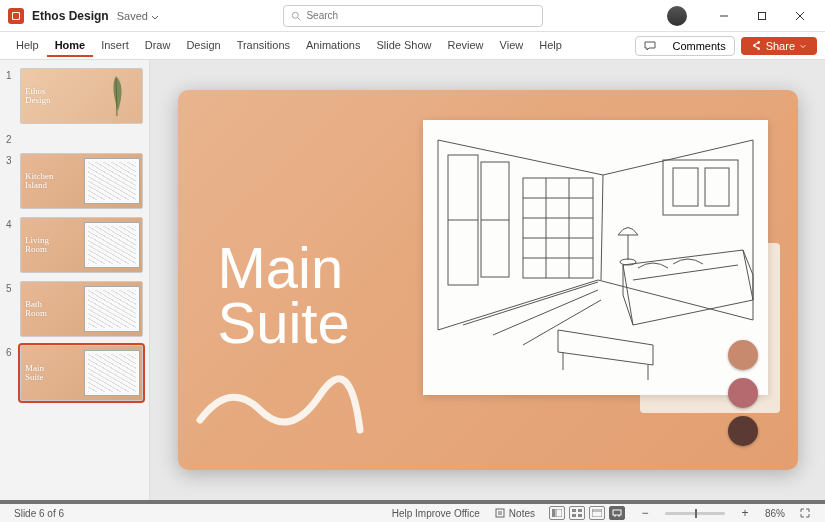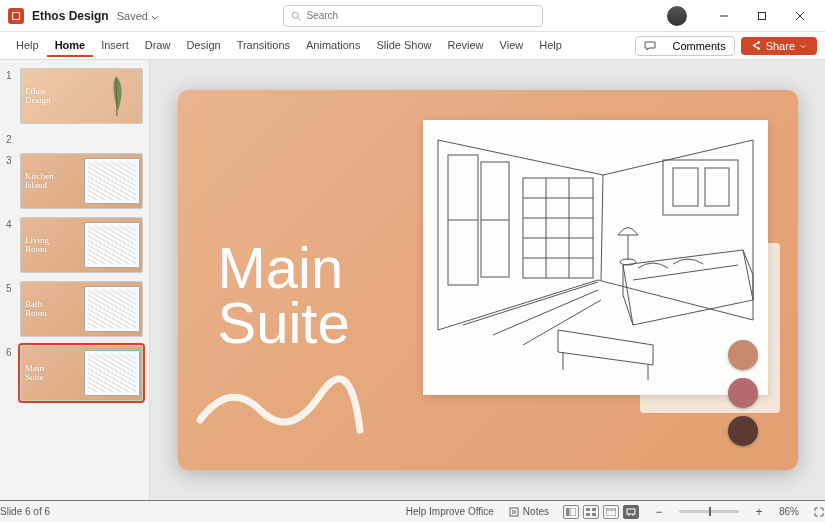--- a/index.html
+++ b/index.html
@@ -50,21 +50,21 @@
 .bullets { position:absolute; left:40px; top:55px; color:#fff; font-size:10px; letter-spacing:2px; line-height:2.2; }
 .main-title { position:absolute; left:40px; top:150px; color:#fff; font-family:"Times New Roman",serif; font-size:58px; line-height:0.95; font-weight:400; }
 .squiggle { position:absolute; left:12px; bottom:20px; }
 .sketch-wrap { position:absolute; right:30px; top:30px; width:345px; height:275px; }
 .sketch-bg { position:absolute; right:-12px; bottom:-18px; width:140px; height:170px; background:#f3e5d8; border-radius:4px; }
 .sketch { position:absolute; inset:0; background:#fff; border-radius:2px; box-shadow:0 2px 8px rgba(0,0,0,0.15); }
 .swatches { position:absolute; right:40px; bottom:24px; display:flex; flex-direction:column; gap:8px; }
 .swatch { width:30px; height:30px; border-radius:50%; box-shadow:0 1px 3px rgba(0,0,0,0.3); }
 
 
-.status { height:22px; background:#f5f5f5; border-top:1px solid #737373; display:flex; align-items:center; padding:0 0; font-size:10px; color:#555; }
+.status { height:22px; background:#f5f5f5; border-top:4px solid #737373; display:flex; align-items:center; padding:0 14px; font-size:10px; color:#555; }
 .status-right { margin-left:auto; display:flex; align-items:center; gap:14px; }
 .status-btn { display:flex; align-items:center; gap:3px; cursor:pointer; }
 .view-icons { display:flex; gap:4px; }
 .view-icon { width:16px; height:14px; border:1px solid #888; border-radius:2px; cursor:pointer; display:flex; align-items:center; justify-content:center; }
 .zoom-slider { width:60px; height:3px; background:#ccc; position:relative; border-radius:2px; cursor:pointer; }
 .zoom-slider::after { content:""; position:absolute; left:50%; top:-3px; width:2px; height:9px; background:#666; }
 .zoom-btn { cursor:pointer; width:12px; text-align:center; font-size:12px; }
 </style>
 </head>
 <body>

